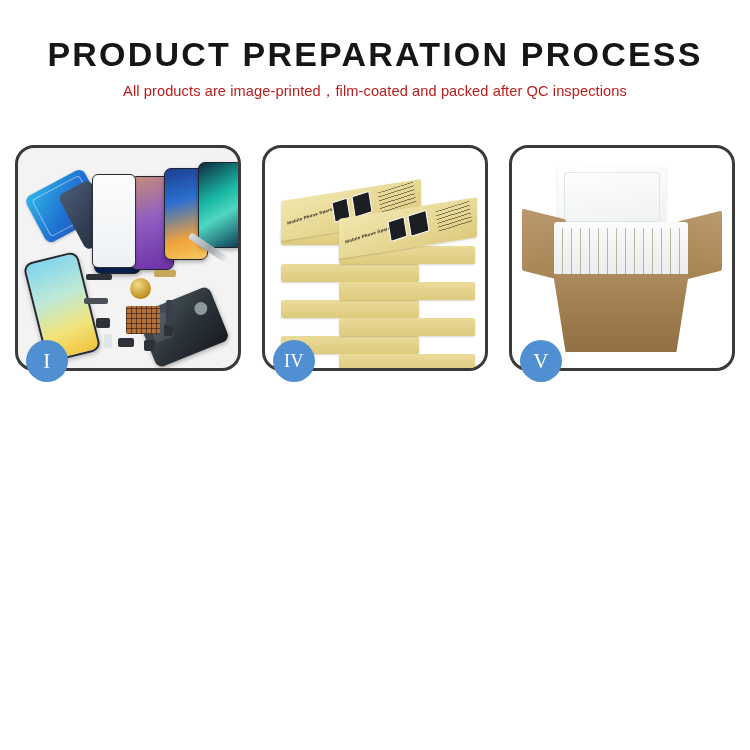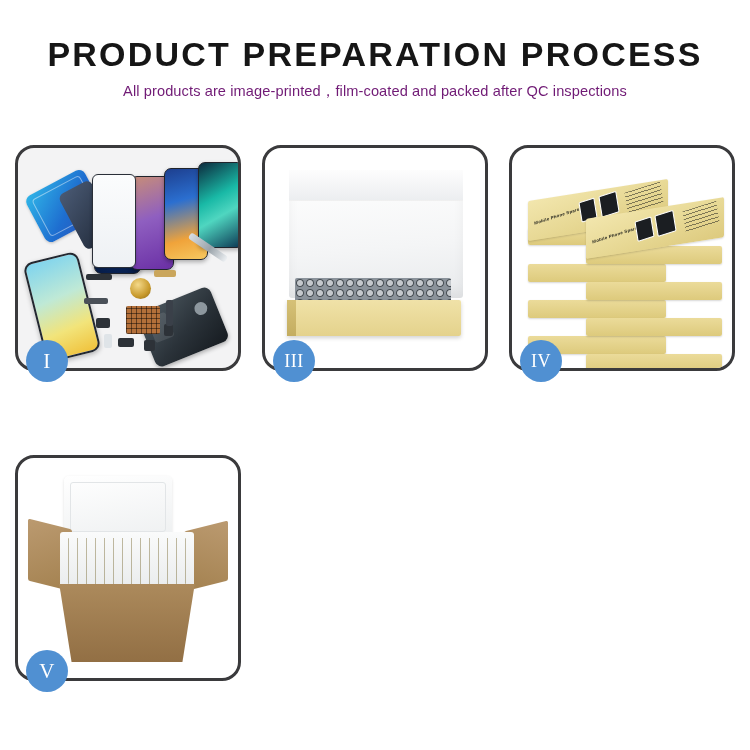--- a/index.html
+++ b/index.html
@@ -28,21 +28,21 @@
     color: #161616;
     line-height: 1.06;
     margin: 0;
     white-space: nowrap;
     text-align: center;
   }
   .sub-title {
     font-family: "Liberation Sans", sans-serif;
     font-size: 14.6px;
     font-weight: normal;
-    color: #701a75;
+    color: #b91c1c;
     margin: 10px 0 0 0;
     letter-spacing: 0.1px;
     white-space: nowrap;
   }
 
   
   .grid {
     position: absolute;
     left: 15px;
     top: 145px;
@@ -412,31 +412,20 @@
         <div class="flex" style="left:66px; top:150px; width:24px; height:6px; background:#4a5058;"></div>
         <div class="flex" style="left:86px; top:186px; width:8px; height:14px; background:#dfe4e8;"></div>
 
         <div class="screwdriver"></div>
       </div>
     </div>
     <div class="badge">I</div>
   </div>
 
 
-  <div class="panel">
-    <div class="panel-inner">
-      <div class="box3-wrap">
-        <div class="foamlid"></div>
-        <div class="bubbles3"></div>
-        <div class="box3-base"></div>
-        <div class="box3-side"></div>
-      </div>
-    </div>
-    <div class="badge wide">III</div>
-  </div>
 
   <div class="panel">
     <div class="panel-inner">
       <div class="stack">
 
         <div class="sbox sbox-front" style="left:4px;  top:56px;  width:138px; height:17px;"></div>
         <div class="sbox sbox-front" style="left:4px;  top:92px;  width:138px; height:18px;"></div>
         <div class="sbox sbox-front" style="left:4px;  top:128px; width:138px; height:18px;"></div>
         <div class="sbox sbox-front" style="left:4px;  top:164px; width:138px; height:18px;"></div>
 

